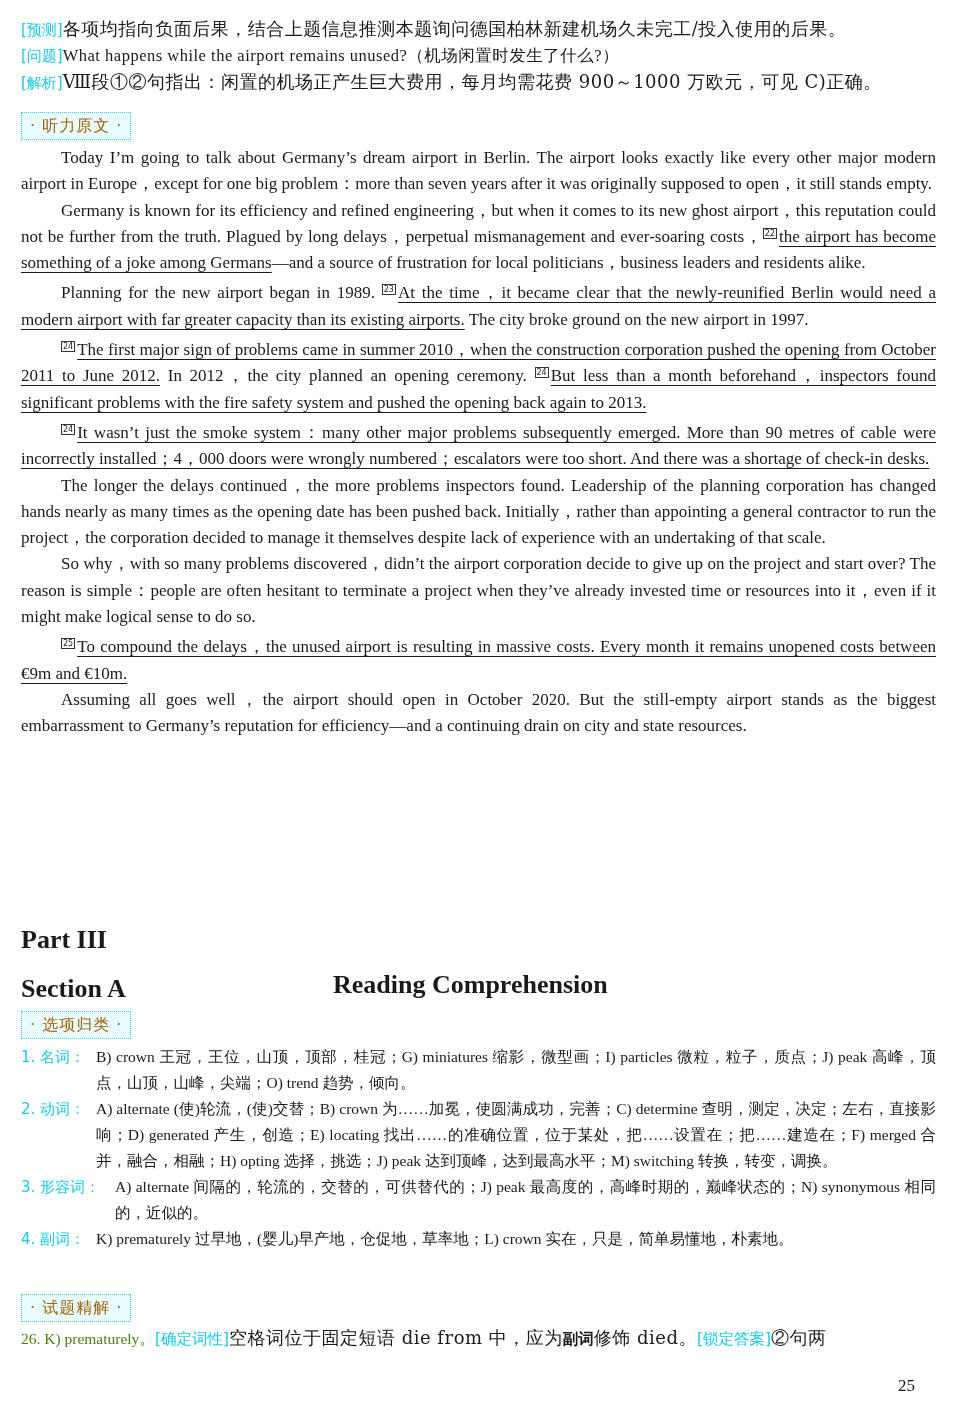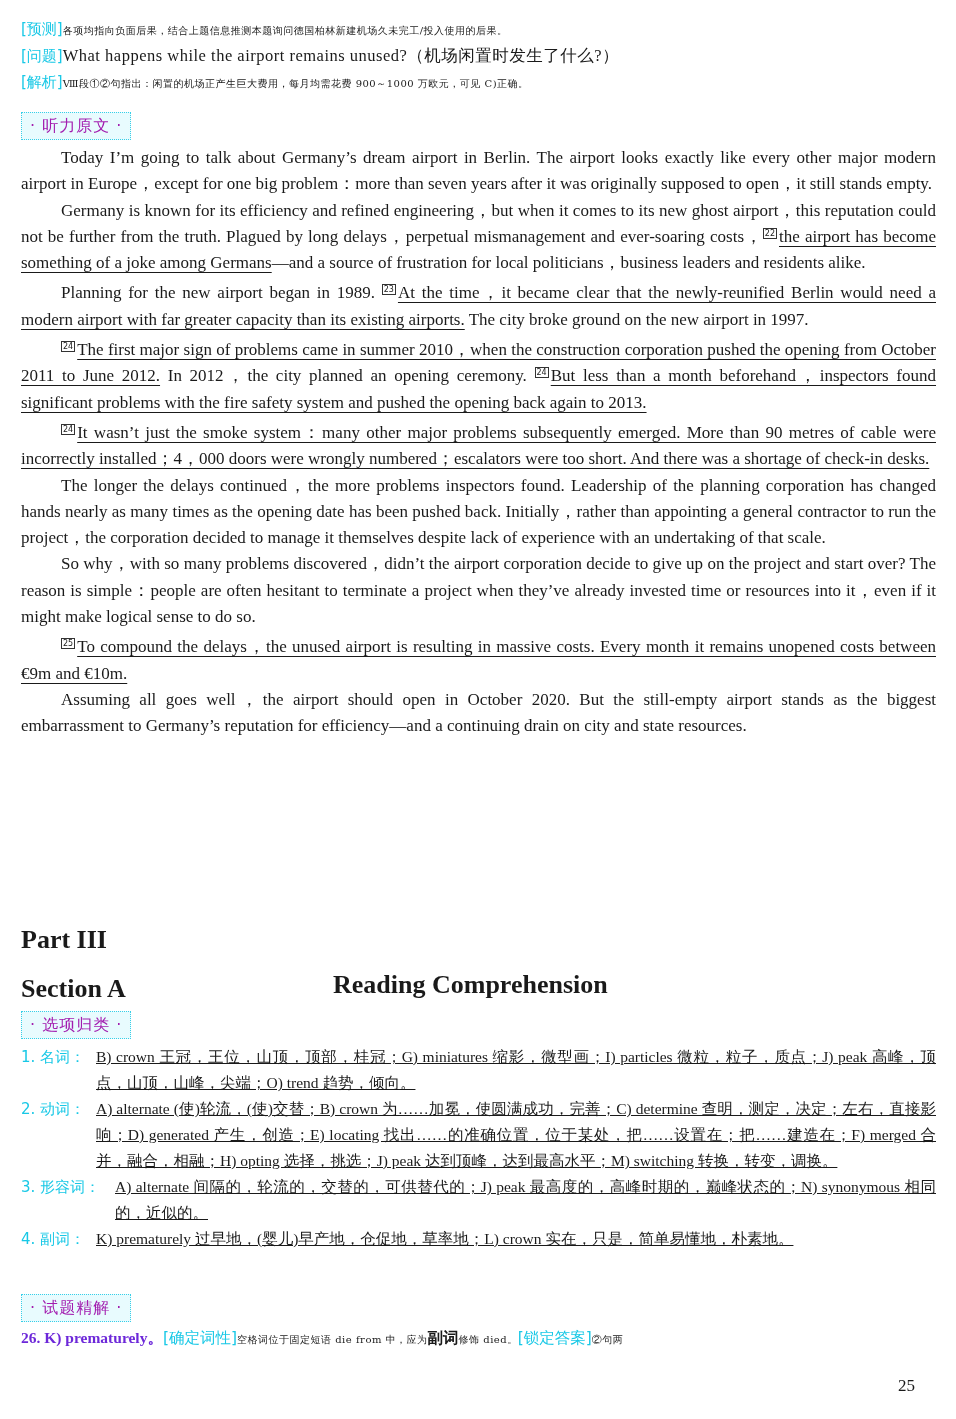--- a/index.html
+++ b/index.html
@@ -4,45 +4,45 @@
 <style>
   html, body { margin: 0; padding: 0; background: #ffffff; }
   body {
     width: 956px; height: 1419px; position: relative; overflow: hidden;
     font-family: "DejaVu Serif", "Liberation Serif", serif;
     color: #1a1a1a;
   }
   .page { position: absolute; left: 21px; top: 0; width: 915px; }
   .line { position: absolute; left: 0; font-size: 15.5px; line-height: 20px; white-space: nowrap; }
   .tag { color: #18c8e6; font-family: "DejaVu Sans", sans-serif; font-size: 15px; }
-  .cn { font-size: 10px; letter-spacing: 0.5px; }
+  .cn { font-size: 18px; letter-spacing: 0.5px; }
   .sect-box {
     position: absolute; left: 0;
     border: 1.5px dotted #37cfe8; background: #e8fbfe;
-    color: #a21caf; font-family: "DejaVu Sans", sans-serif; font-size: 16px;
+    color: #a16207; font-family: "DejaVu Sans", sans-serif; font-size: 16px;
     padding: 1px 8px; height: 24px; line-height: 24px; letter-spacing: 1px;
   }
   .para { position: absolute; left: 0; width: 915px; font-family: "Liberation Serif", serif;
           font-size: 17px; line-height: 26.3px; text-align: justify; }
   .para p { margin: 0; text-indent: 40px; text-align: justify; }
   .ul { text-decoration: underline; text-underline-offset: 4px; text-decoration-thickness: 1px; }
   .qnum {
     display: inline-block; font-size: 8px; line-height: 9px; border: 1px solid #333;
     padding: 0 1px; vertical-align: 6px; margin-right: 2px; font-family: "DejaVu Sans", sans-serif;
     text-indent: 0;
   }
   .part { position: absolute; left: 0; font-family: "Liberation Serif", serif; font-weight: bold; font-size: 26px; }
   .section { position: absolute; left: 0; font-family: "Liberation Serif", serif; font-weight: bold; font-size: 26px; }
   .vocab { position: absolute; left: 0; width: 915px; font-size: 15.5px; line-height: 26px; }
-  .vocab .item { position: relative; padding-left: 75px; text-decoration: underline; }
+  .vocab .item { position: relative; padding-left: 75px; }
   .vocab .item.wide { padding-left: 94px; }
   .vocab .lbl { position: absolute; left: 0; top: 0; color: #18c8e6; font-family: "DejaVu Sans", sans-serif; font-size: 15px; }
   .vocab .txt { font-family: "Liberation Serif", serif; text-align: justify; }
   .ans { position: absolute; left: 0; font-size: 15.5px; line-height: 22px; white-space: nowrap; }
-  .ans .hl { color: #6d28d9; font-family: "Liberation Serif", serif; font-weight: bold; }
+  .ans .hl { color: #4d7c0f; font-family: "Liberation Serif", serif; font-weight: normal; }
   .ans .br { color: #18c8e6; font-family: "DejaVu Sans", sans-serif; }
   .ans b { font-family: "DejaVu Sans", sans-serif; font-weight: bold; }
   .pageno { position: absolute; left: 898px; top: 1376px; font-family: "Liberation Serif", serif; font-size: 17px; }
 </style>
 </head>
 <body>
 
 <div class="page">
 
   <div class="line" style="top:19px;">

